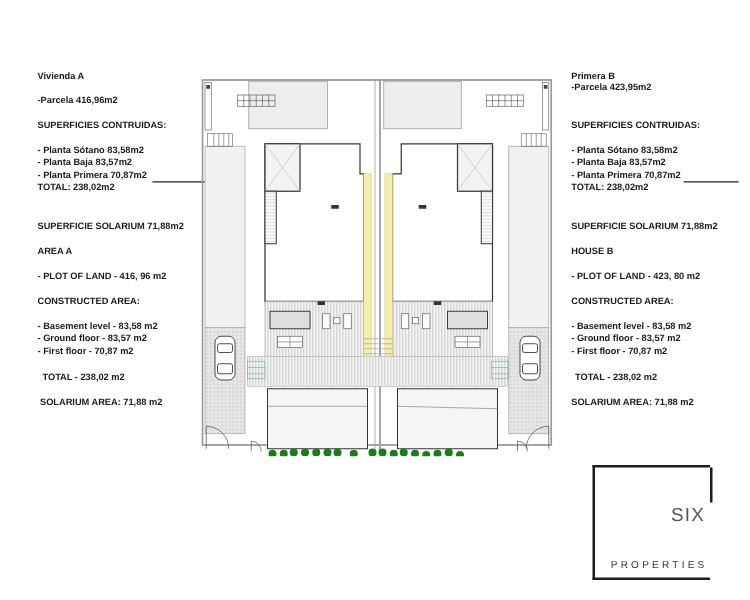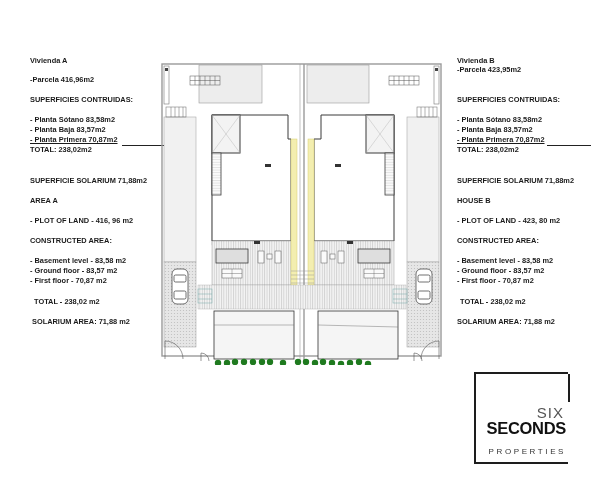--- a/index.html
+++ b/index.html
@@ -1,19 +1,19 @@
 <!DOCTYPE html>
 <html><head>
 <meta charset="utf-8">
 <style>
   html,body{margin:0;padding:0;background:#ffffff;}
   body{width:600px;height:480px;position:relative;overflow:hidden;font-family:"Liberation Sans",sans-serif;color:#1a1a1a;}
   .col{position:absolute;font-size:7.4px;font-weight:bold;line-height:1.3;}
   .col .ln{position:absolute;white-space:nowrap;left:0;}
-  .u{text-decoration:underline;}
+  .u{}
   .rule{position:absolute;height:1px;background:#222;}
   
   #plan{position:absolute;left:161px;top:63px;width:281px;height:302px;}
   .logo{position:absolute;left:474px;top:372px;width:96px;height:67px;text-decoration:underline;}
   .logo-frame{position:absolute;left:0;top:0;width:92px;height:88px;border-left:2px solid #1d1d1d;border-top:2px solid #1d1d1d;border-bottom:2px solid #1d1d1d;}
   .logo-frame .rt{position:absolute;right:-2px;top:0;width:2px;height:28px;background:#1d1d1d;}
   .logo-six{position:absolute;right:6px;top:32px;font-size:15px;color:#555;letter-spacing:1px;font-family:"Liberation Sans",sans-serif;}
   .logo-sec{position:absolute;right:4px;top:47px;font-size:16.5px;font-weight:bold;color:#111;letter-spacing:-0.3px;}
   .logo-prop{position:absolute;right:4px;top:75px;font-size:8px;color:#333;letter-spacing:2.6px;margin-left:16px;}
 </style>
@@ -34,21 +34,21 @@
   <div class="ln" style="top:160px">- PLOT OF LAND - 416, 96 m2</div>
   <div class="ln" style="top:180px">CONSTRUCTED AREA:</div>
   <div class="ln" style="top:200px">- Basement level - 83,58 m2</div>
   <div class="ln" style="top:210px">- Ground floor - 83,57 m2</div>
   <div class="ln" style="top:220px">- First floor - 70,87 m2</div>
   <div class="ln" style="top:241px;left:4px">TOTAL - 238,02 m2</div>
   <div class="ln" style="top:261px;left:2px">SOLARIUM AREA: 71,88 m2</div>
 </div>
 
 <div class="col" style="left:457px;top:56px;width:140px;height:280px;">
-  <div class="ln" style="top:0">Vivienda B</div>
+  <div class="ln" style="top:0">Primera B</div>
   <div class="ln" style="top:9px">-Parcela 423,95m2</div>
   <div class="ln" style="top:39px">SUPERFICIES CONTRUIDAS:</div>
   <div class="ln" style="top:59px">- Planta Sótano 83,58m2</div>
   <div class="ln" style="top:69px">- Planta Baja 83,57m2</div>
   <div class="ln u" style="top:79px">- Planta Primera 70,87m2</div>
   <div class="rule" style="left:90px;top:89px;width:44px;"></div>
   <div class="ln" style="top:89px">TOTAL: 238,02m2</div>
   <div class="ln" style="top:120px">SUPERFICIE SOLARIUM 71,88m2</div>
   <div class="ln" style="top:140px">HOUSE B</div>
   <div class="ln" style="top:160px">- PLOT OF LAND - 423, 80 m2</div>
@@ -230,15 +230,14 @@
       <circle cx="198" cy="299" r="3.2"></circle>
       <circle cx="207" cy="301" r="3.2"></circle>
   </g>
 </svg>
 
 <div class="logo">
   <div class="logo-frame">
       <div class="rt"></div>
     </div>
   <div class="logo-six">SIX</div>
-  <div class="logo-sec">SECONDS</div>
   <div class="logo-prop">PROPERTIES</div>
 </div>
 
 </body></html>

